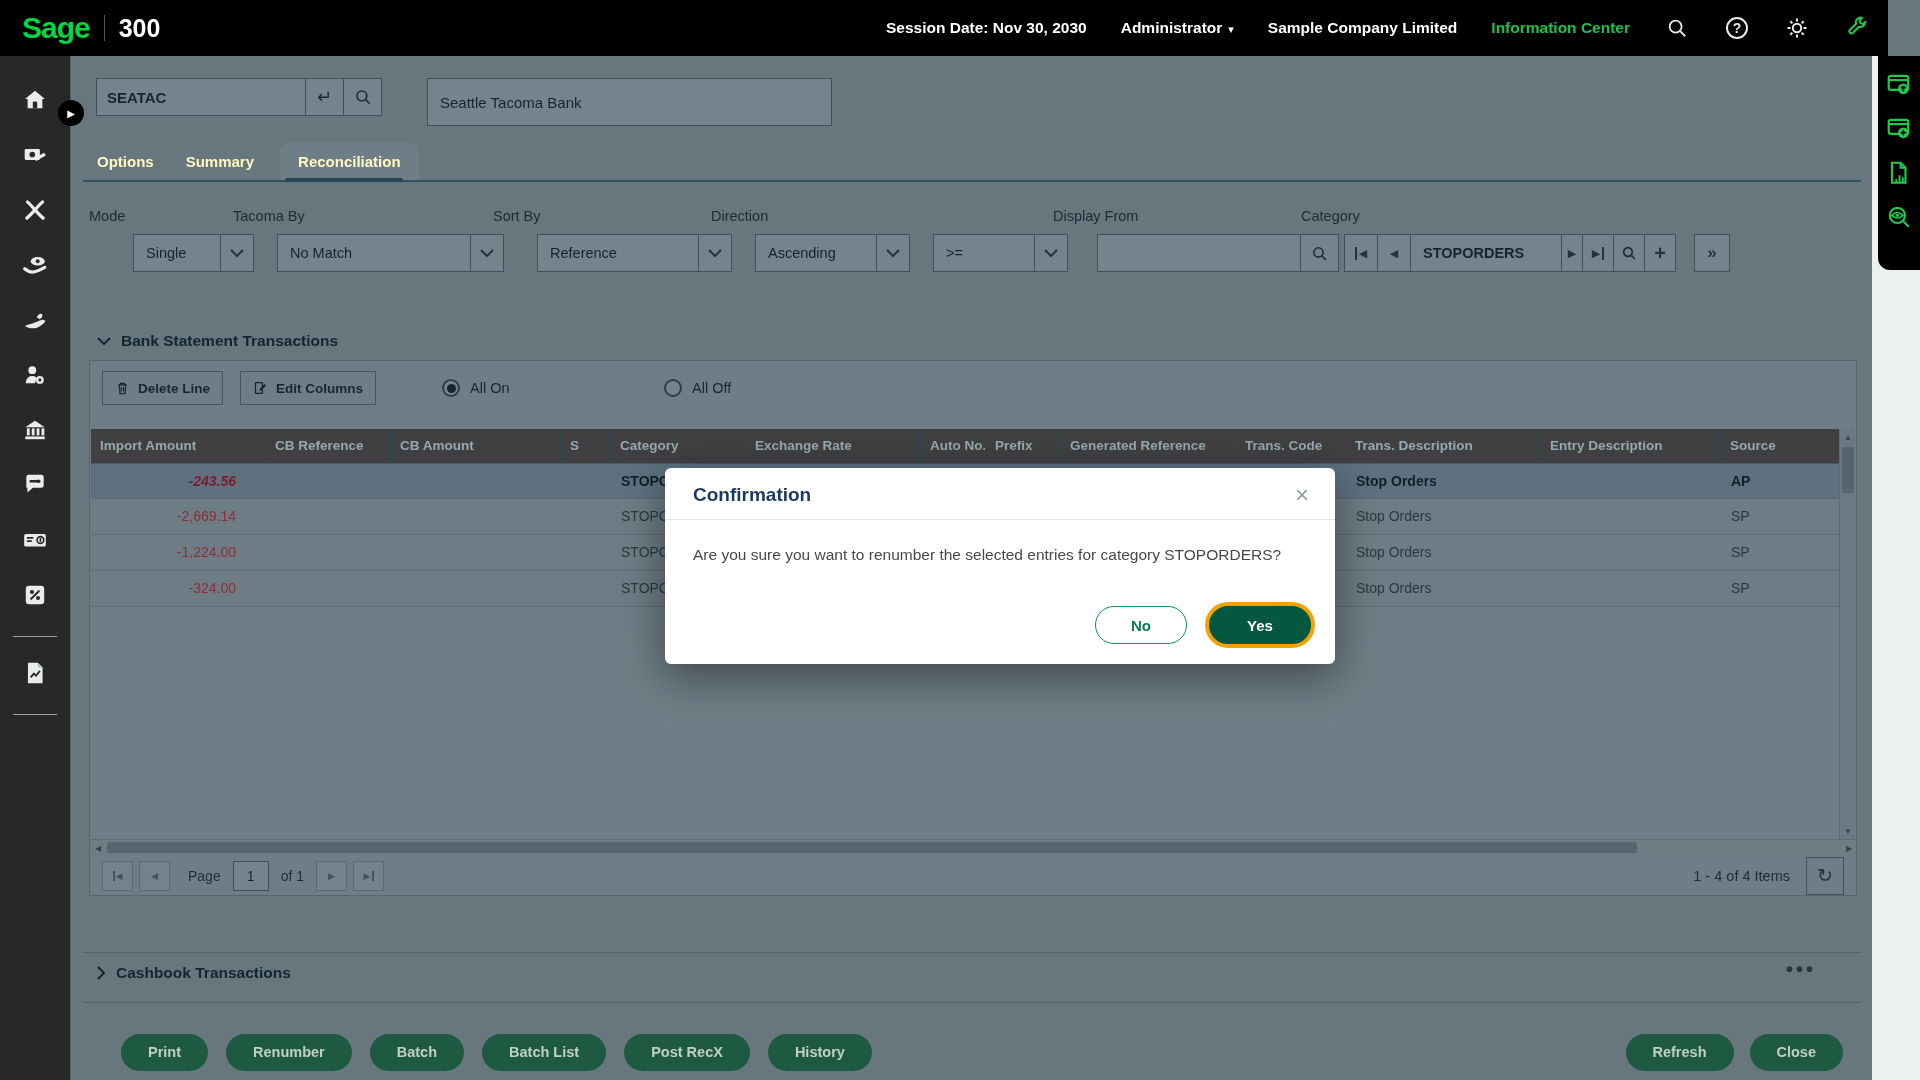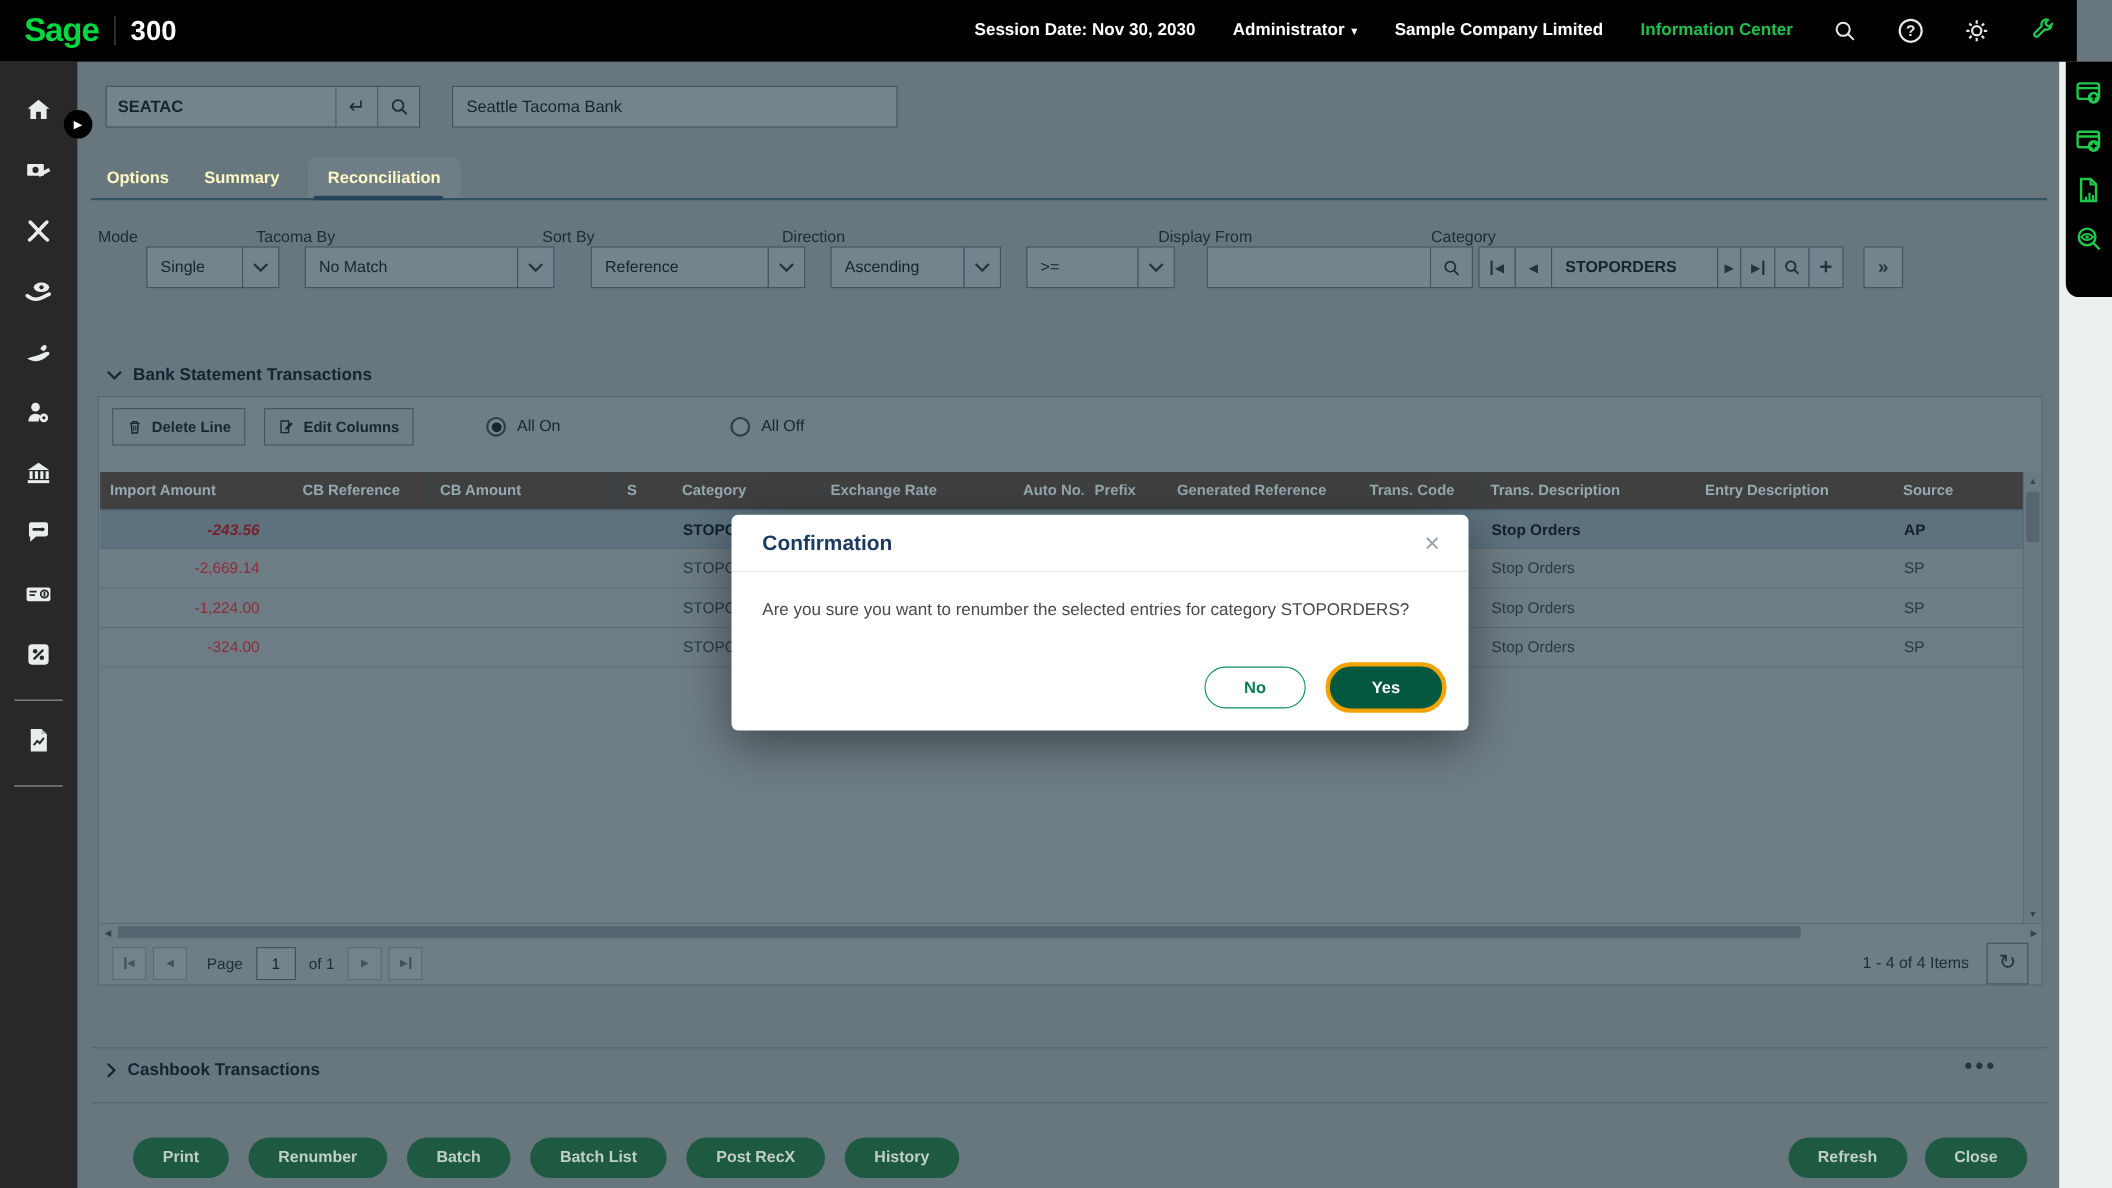--- a/index.html
+++ b/index.html
@@ -30,31 +30,31 @@
   .rrail-black { position:absolute; right:0; top:0; width:42px; height:214px; background:#000; border-bottom-left-radius:12px; display:flex; flex-direction:column; align-items:center; padding-top:16px; gap:18px; }
   .rail-ic { width:26px; height:26px; display:flex; align-items:center; justify-content:center; cursor:pointer; }
 
   
   .main { position:absolute; left:70px; top:56px; width:1802px; height:1024px; background:#68767e; border-left:1px solid #52616a; }
 
   .fld { background:#75838c; border:1px solid #3c535e; color:#13252d; font-size:15px; }
   .code-group { position:absolute; left:25px; top:22px; display:flex; height:38px; }
   .code-input { width:210px; padding:0 10px; font-weight:bold; outline:none; }
   .sq-btn { width:38px; height:38px; background:#75838c; border:1px solid #3c535e; border-left:none; display:flex; align-items:center; justify-content:center; color:#1a2c34; font-size:18px; cursor:pointer; }
-  .name-fld { position:absolute; left:340px; top:22px; width:405px; height:38px; display:flex; align-items:center; padding:0 12px; }
+  .name-fld { position:absolute; left:356px; top:22px; width:405px; height:48px; display:flex; align-items:center; padding:0 12px; }
 
   .tabs { position:absolute; left:20px; top:84px; height:40px; display:flex; align-items:flex-end; }
   .tab { font-size:15px; font-weight:bold; color:#fef9c3; padding:10px 6px; margin-right:20px; cursor:pointer; }
   .tab.active { background:#6f7d87; border-radius:8px 8px 0 0; padding:10px 18px; margin-right:0; }
   .tabs-line { position:absolute; left:12px; top:124px; width:1778px; height:2px; background:#33525f; }
   .tab-marker { position:absolute; left:214px; top:122px; width:118px; height:4px; background:#24455a; border-radius:2px; }
 
   
   .flabel { position:absolute; font-size:14.5px; color:#1a2c34; top:152px; }
-  .fctl { position:absolute; top:168px; height:38px; display:flex;padding-left:44px; }
+  .fctl { position:absolute; top:178px; height:38px; display:flex;padding-left:44px; }
   .sel-box { height:38px; background:#75838c; border:1px solid #3c535e; display:flex; align-items:center; padding:0 12px; font-size:14.5px; color:#13252d; }
   .sel-chev { width:34px; height:38px; background:#75838c; border:1px solid #3c535e; border-left:1px solid #3c535e; margin-left:-1px; display:flex; align-items:center; justify-content:center; cursor:pointer; }
   .mini-btn { width:32px; height:38px; background:#75838c; border:1px solid #3c535e; margin-left:-1px; display:flex; align-items:center; justify-content:center; color:#22343d; font-size:11px; cursor:pointer; }
 
   
   .sect-hdr { position:absolute; left:26px; top:276px; display:flex; align-items:center; gap:10px; font-size:15.5px; font-weight:bold; color:#12262f; cursor:pointer; }
   .panel { position:absolute; left:18px; top:304px; width:1768px; height:536px; background:#6f7d86; border:1px solid #57666f; }
   .tool-btn { position:absolute; top:10px; height:34px; background:#6f7d86; border:1px solid #44575f; display:flex; align-items:center; gap:8px; padding:0 12px; font-size:13.5px; font-weight:bold; color:#15272f; cursor:pointer; }
   .radio-row { position:absolute; top:18px; display:flex; align-items:center; gap:10px; font-size:14.5px; color:#15272f; cursor:pointer; }
   .radio { width:18px; height:18px; border:2px solid #2c3f49; border-radius:50%; background:#75838c; display:flex; align-items:center; justify-content:center; }

